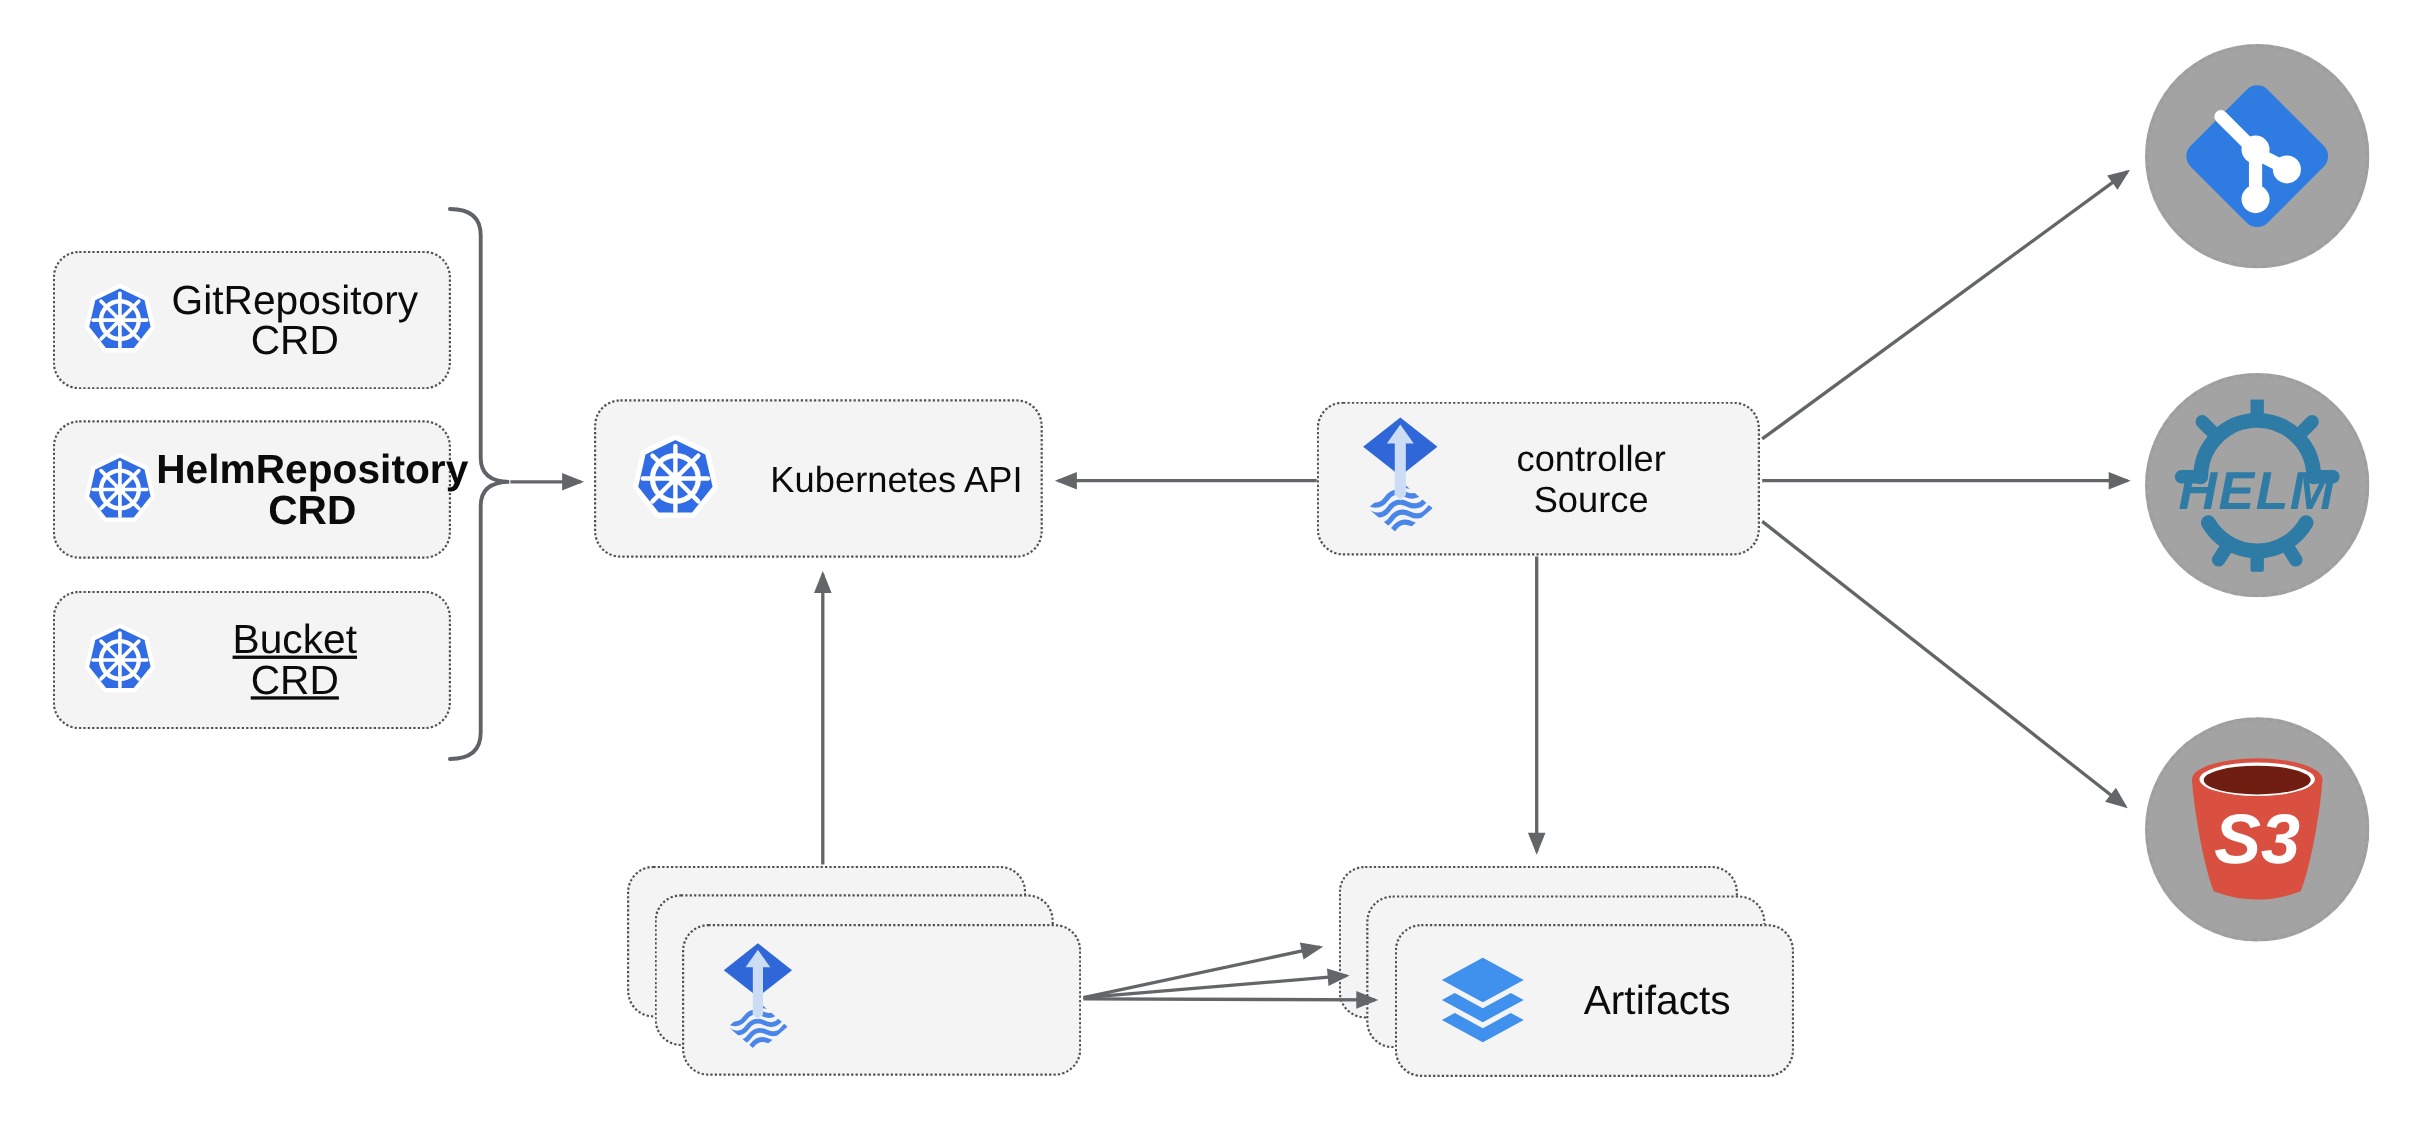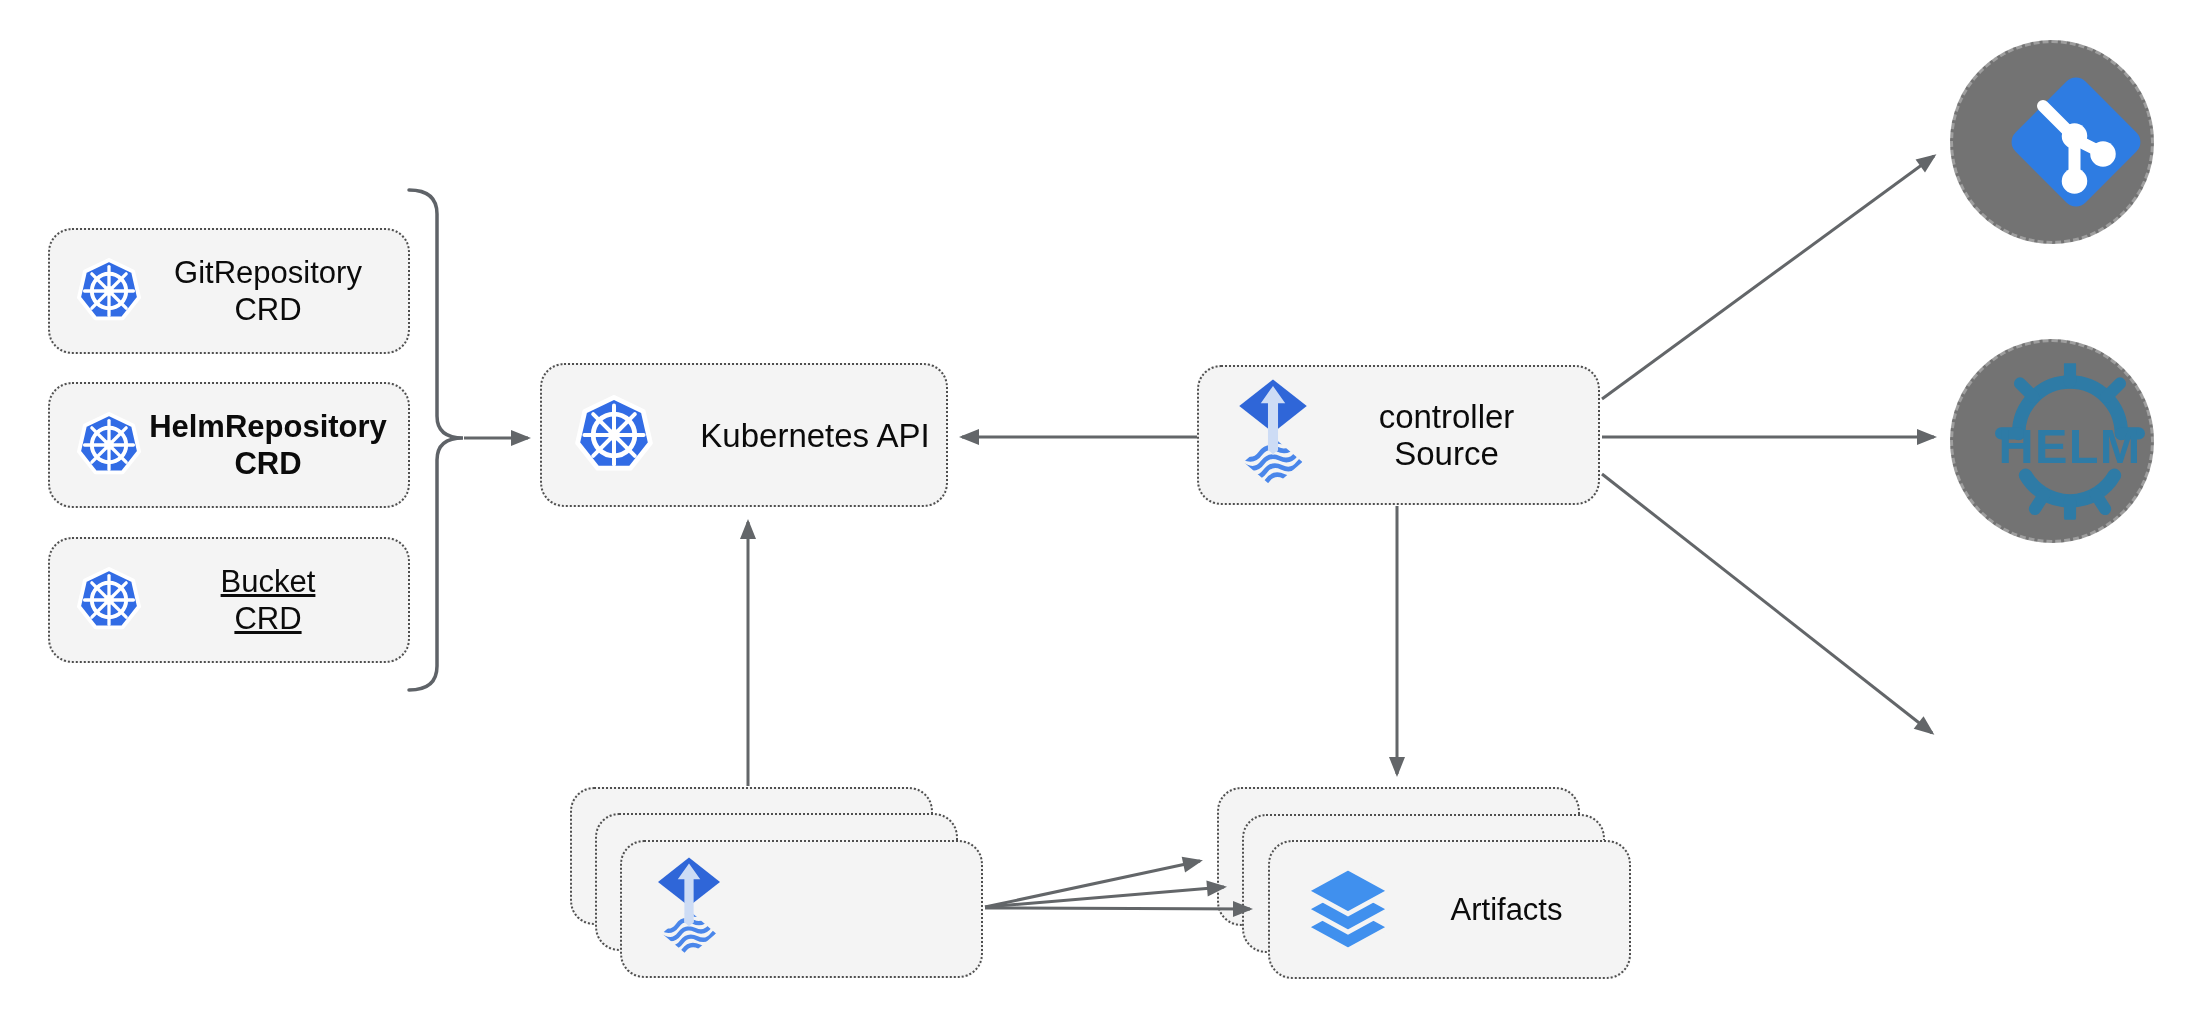--- a/index.html
+++ b/index.html
@@ -3,22 +3,22 @@
 <meta charset="utf-8">
 <style>
   html,body{margin:0;padding:0;background:#ffffff;}
   #stage{position:relative;width:2196px;height:1030px;background:#ffffff;overflow:hidden;
          font-family:"Liberation Sans",sans-serif;color:#0b0b0b;}
   .node{position:absolute;box-sizing:border-box;background:#f4f4f4;border:2px dotted #4f4f4f;
         border-radius:24px;display:flex;align-items:center;}
   .stackbox{position:absolute;box-sizing:border-box;background:#f4f4f4;border:2px dotted #4f4f4f;
         border-radius:24px;}
   .circle{position:absolute;box-sizing:border-box;width:204px;height:204px;border-radius:50%;
-        background:#737373;border:3px dashed #9e9e9e;display:flex;align-items:center;justify-content:flex-end;}
-  .lbl{flex:1;text-align:center;font-size:31px;line-height:37px;color:#0b0b0b;}
+        background:#a3a3a3;border:3px dashed #9e9e9e;display:flex;align-items:center;justify-content:center;font-style:italic;}
+  .lbl{flex:1;text-align:center;font-size:37px;line-height:37px;color:#0b0b0b;}
   .lbl.big{font-size:33px;}
   .icon{flex:0 0 auto;display:block;}
   #connectors{position:absolute;left:0;top:0;width:2196px;height:1030px;pointer-events:none;}
   #symdefs{position:absolute;width:0;height:0;overflow:hidden;}
 </style>
 </head>
 <body>
 
 <svg id="symdefs" aria-hidden="true">
   <defs>
@@ -172,20 +172,26 @@
       </svg>
   </div>
 
   <div class="circle" style="left:1950px;top:339px;">
     <svg class="icon" style="width:162px;height:157px;" viewBox="0 0 120 116">
       <use href="#sym-helm"></use>
       <text x="60" y="74" text-anchor="middle" font-family="Liberation Sans, sans-serif" font-size="36" font-weight="bold" letter-spacing="1" fill="#2e7ba6">HELM</text>
     </svg>
   </div>
 
+  <div class="circle" style="left:1950px;top:652px;">
+    <svg class="icon" style="width:152px;height:152px;" viewBox="0 0 100 100">
+      <use href="#sym-s3"></use>
+      <text x="50" y="70" text-anchor="middle" font-family="Liberation Sans, sans-serif" font-size="42" font-weight="bold" fill="#ffffff">S3</text>
+    </svg>
+  </div>
 
   <svg id="connectors">
     <defs>
       <marker id="ah" viewBox="0 0 12 10" refX="9.5" refY="5" markerWidth="24" markerHeight="20" orient="auto" markerUnits="userSpaceOnUse">
         <path d="M1,1 L11,5 L1,9 Z" fill="#636669"></path>
       </marker>
     </defs>
     <path d="M409,190 Q437,190 437,214 L437,416 Q437,438 463,438 Q437,438 437,460 L437,666 Q437,690 409,690" fill="none" stroke="#5f6368" stroke-width="3.5" stroke-linecap="round"></path>
     <g stroke="#636669" stroke-width="3" fill="none">
       <line x1="464" y1="438" x2="528" y2="438" marker-end="url(#ah)"></line>

